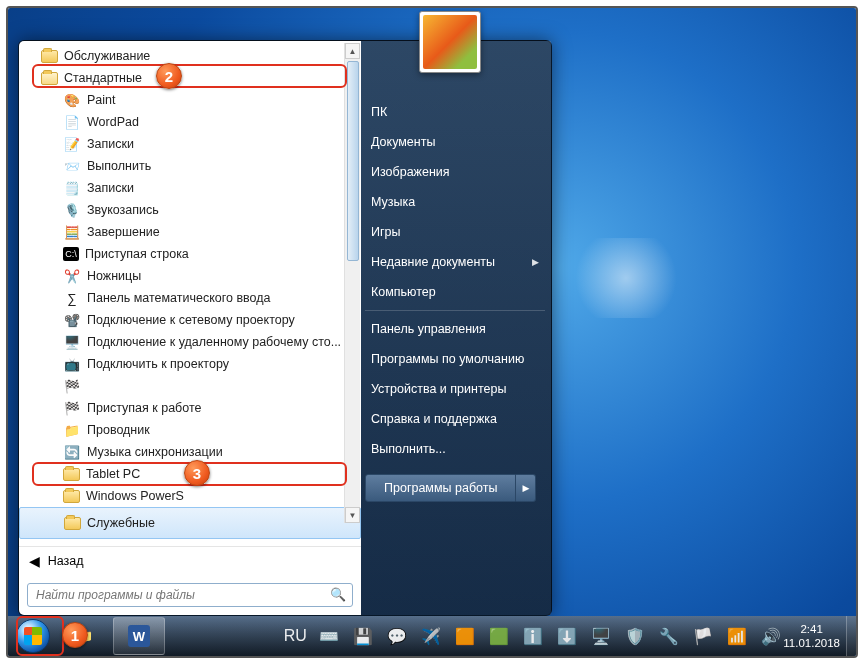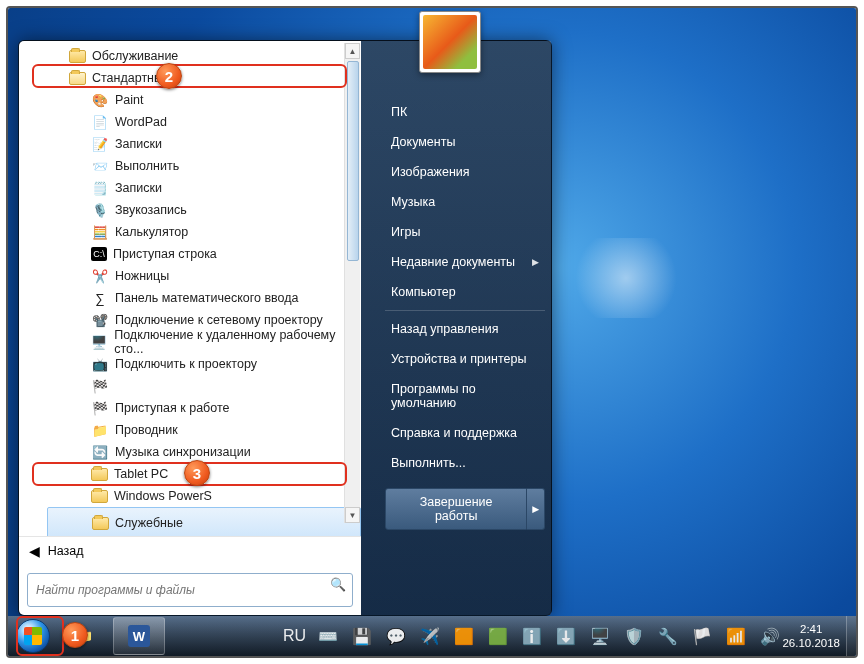--- a/index.html
+++ b/index.html
@@ -4,44 +4,44 @@
 <style>
 * { margin: 0; padding: 0; box-sizing: border-box; font-family: "Segoe UI", Tahoma, sans-serif; }
 body { width: 864px; height: 664px; overflow: hidden; position: relative; background: #fff; }
 .viewport { position: absolute; left: 6px; top: 6px; width: 852px; height: 652px; border: 2px solid #555; border-radius: 4px; overflow: hidden; }
 .desktop { position: absolute; inset: 0; background: radial-gradient(circle at 65% 40%, #4fa8e8 0%, #1e6fc7 35%, #0b4a9e 65%, #083b80 100%); }
 .flare { position: absolute; right: 170px; top: 230px; width: 120px; height: 80px; background: radial-gradient(circle, rgba(255,255,255,.5), rgba(255,255,255,0) 70%); pointer-events:none; }
 
 
 .startmenu { position: absolute; left: 10px; bottom: 40px; width: 534px; height: 576px; display: flex; border: 1px solid rgba(0,0,0,.45); border-radius: 6px; overflow: visible; box-shadow: 0 0 18px rgba(0,0,0,.5); background: linear-gradient(to bottom, #0e2a4a, #0a1d33); }
 .sm-left { width: 342px; background: #fff; border-radius: 5px 0 0 5px; display: flex; flex-direction: column; position: relative; }
-.sm-right { flex: 1; padding: 56px 6px 6px 24px; color: #fff; font-size: 12.5px; background: linear-gradient(to bottom, rgba(185,205,225,.18), rgba(50,80,120,.28)); }
+.sm-right { flex: 1; padding: 56px 6px 6px 4px; color: #fff; font-size: 12.5px; background: linear-gradient(to bottom, rgba(185,205,225,.18), rgba(50,80,120,.28)); }
 .sm-right-item { padding: 8px 6px; cursor: default; display: flex; align-items: center; justify-content: space-between; border-radius: 2px; }
 .r-sep { height: 1px; background: rgba(255,255,255,.18); margin: 3px 0; }
 .arrow-r { font-size: 9px; opacity: .85; }
 .shutdown { display: flex; margin-top: 10px; }
 .shutdown-btn { background: linear-gradient(to bottom, #5f7d9f, #3a5a7d); border: 1px solid #2b4766; color: #fff; font-size: 12.5px; padding: 6px 18px; border-radius: 3px 0 0 3px; cursor: pointer; }
 .shutdown-arrow { background: linear-gradient(to bottom, #5f7d9f, #3a5a7d); border: 1px solid #2b4766; border-left: none; width: 20px; display: flex; align-items: center; justify-content: center; color: #fff; font-size: 9px; border-radius: 0 3px 3px 0; cursor: pointer; }
 
 .user-pic { position: absolute; top: -30px; left: 400px; width: 62px; height: 62px; border: 1px solid #888; border-radius: 3px; background: #fff; padding: 3px; box-shadow: 0 2px 6px rgba(0,0,0,.4); z-index: 5; }
 .user-pic-inner { width: 100%; height: 100%; background: linear-gradient(135deg, #f7b733, #e85a19 50%, #8fbf3f 80%); border-radius: 2px; }
 
 .programs { flex: 1; overflow: hidden; font-size: 12.5px; color: #222; padding-top: 4px; position: relative; }
-.prog-item { display: flex; align-items: center; gap: 6px; padding: 3px 4px 3px 10px; height: 22px; cursor: default; margin-left: 28px; }
+.prog-item { display: flex; align-items: center; gap: 6px; padding: 3px 4px 3px 10px; height: 22px; cursor: default; }
 .prog-item.lvl1 { padding-left: 22px; }
 .prog-item.lvl2 { padding-left: 44px; }
 .selected { background: linear-gradient(to bottom, #e9f3fd, #cfe6fb); border: 1px solid #94c6f3; border-radius: 2px; height: 32px; }
 .ico { width: 18px; height: 18px; display: flex; align-items: center; justify-content: center; font-size: 13px; }
 .folder-ico { width: 17px; height: 13px; background: linear-gradient(to bottom, #ffe9a8, #f3c95a); border: 1px solid #d1a73b; border-radius: 2px; position: relative; }
 .folder-ico:before { content: ""; position: absolute; top: -3px; left: 1px; width: 7px; height: 3px; background: #f3c95a; border: 1px solid #d1a73b; border-bottom: none; border-radius: 2px 2px 0 0; }
 .folder-open .folder-ico { background: linear-gradient(to bottom, #fff3cc, #f7d987); }
 .back { display: flex; align-items: center; gap: 8px; padding: 6px 10px; border-top: 1px solid #e5e5e5; font-size: 12.5px; cursor: default; }
 .back-arrow { font-size: 14px; }
 .search { padding: 8px; }
-.search input { width: 100%; height: 34px; border: 1px solid #8faecc; border-radius: 3px; padding: 0 26px 0 8px; font-size: 12px; font-style: italic; color: #be185d; background: #fff; }
+.search input { width: 100%; height: 24px; border: 1px solid #8faecc; border-radius: 3px; padding: 0 26px 0 8px; font-size: 12px; font-style: italic; color: #be185d; background: #fff; }
 .search-wrap { position: relative; }
 .search-ico { position: absolute; right: 6px; top: 4px; font-size: 13px; color: #5a7fa8; }
 .scrollbar { position: absolute; right: 1px; top: 2px; width: 16px; height: 480px; background: #f0f0f0; border-left: 1px solid #e0e0e0; }
 .scroll-up, .scroll-dn { height: 16px; background: #f5f5f5; border: 1px solid #ccc; font-size: 8px; color: #555; display: flex; align-items: center; justify-content: center; }
 .scroll-dn { position: absolute; bottom: 0; left: 0; right: 0; }
 .scroll-thumb { position: absolute; left: 2px; top: 18px; width: 12px; height: 200px; background: linear-gradient(to right, #e3eef7, #b9d4ec); border: 1px solid #94b6d4; border-radius: 2px; }
 
 
 .taskbar { position: absolute; left: 0; right: 0; bottom: 0; height: 40px; background: linear-gradient(to bottom, rgba(255,255,255,.12), rgba(0,0,0,.45)), linear-gradient(to bottom, #3f5a7a, #203246); display: flex; align-items: center; color: #fff; font-size: 11px; }
 .start-orb { width: 44px; height: 36px; margin: 2px 3px; display: flex; align-items: center; justify-content: center; cursor: pointer; position: relative; }
@@ -107,21 +107,21 @@
         <div class="prog-item lvl2">
             <span class="ico">🗒️</span>
             <span>Записки</span>
           </div>
         <div class="prog-item lvl2">
             <span class="ico">🎙️</span>
             <span>Звукозапись</span>
           </div>
         <div class="prog-item lvl2">
             <span class="ico">🧮</span>
-            <span>Калькулятор</span>
+            <span>Завершение</span>
           </div>
         <div class="prog-item lvl2">
             <span class="ico" style="background:#000;color:#fff;font-size:9px;width:16px;height:14px;border-radius:2px;">C:\</span>
             <span>Приступая строка</span>
           </div>
         <div class="prog-item lvl2">
             <span class="ico">✂️</span>
             <span>Ножницы</span>
           </div>
         <div class="prog-item lvl2">
@@ -209,36 +209,36 @@
         </div>
       <div class="sm-right-item">
           <span>Недавние документы</span>
           <span class="arrow-r">▶</span>
         </div>
       <div class="sm-right-item">
           <span>Компьютер</span>
         </div>
       <div class="r-sep"></div>
       <div class="sm-right-item">
-          <span>Назад управления</span>
+          <span>Панель управления</span>
+        </div>
+      <div class="sm-right-item">
+          <span>Программы по умолчанию</span>
         </div>
       <div class="sm-right-item">
           <span>Устройства и принтеры</span>
         </div>
       <div class="sm-right-item">
-          <span>Программы по умолчанию</span>
-        </div>
-      <div class="sm-right-item">
           <span>Справка и поддержка</span>
         </div>
       <div class="sm-right-item">
           <span>Выполнить...</span>
         </div>
       <div class="shutdown">
-        <button class="shutdown-btn">Завершение работы</button>
+        <button class="shutdown-btn">Программы работы</button>
         <div class="shutdown-arrow">▶</div>
       </div>
     </div>
   </div>
 
   <div class="taskbar">
     <div class="start-orb">
       <div class="orb">
           <div class="orb-flag">
             <span class="of1"></span>
@@ -267,21 +267,21 @@
       <span class="ti">⬇️</span>
       <span class="ti">🖥️</span>
       <span class="ti">🛡️</span>
       <span class="ti">🔧</span>
       <span class="ti">🏳️</span>
       <span class="ti">📶</span>
       <span class="ti">🔊</span>
     </div>
     <div class="clock">
       <div>2:41</div>
-      <div>26.10.2018</div>
+      <div>11.01.2018</div>
     </div>
     <div class="showdesk"></div>
   </div>
 
   <div class="redbox" style="left:8px; bottom:0px; width:48px; height:40px;"></div>
   <div class="redbox" style="left:24px; top:56px; width:315px; height:24px;"></div>
   <div class="redbox" style="left:24px; top:454px; width:315px; height:24px;"></div>
   <div class="callout" style="left:54px; bottom:8px;">1</div>
   <div class="callout" style="left:148px; top:55px;">2</div>
   <div class="callout" style="left:176px; top:452px;">3</div>

